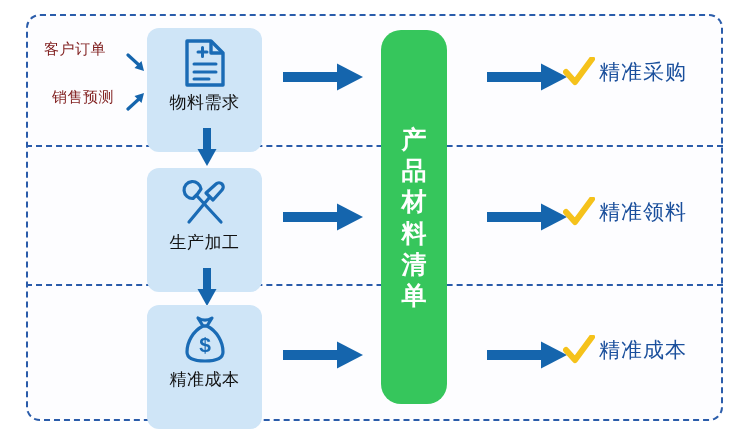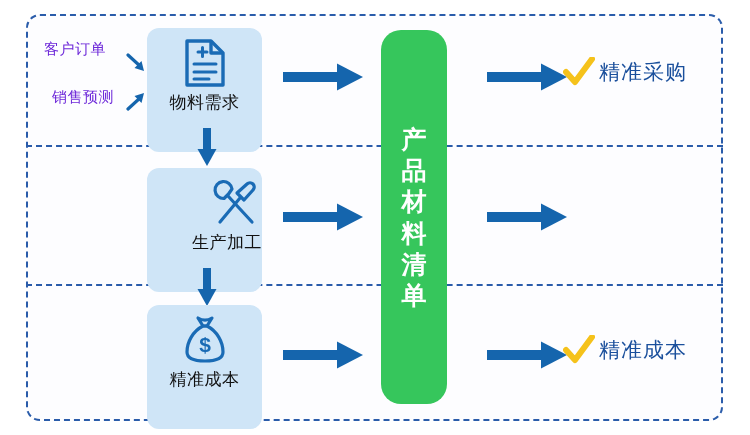--- a/index.html
+++ b/index.html
@@ -21,37 +21,37 @@
   .row-divider{
     position:absolute;left:26px;width:697px;height:0;
     border-top:2px dashed #2a5caa;
   }
   .row-divider.d1{top:145px;}
   .row-divider.d2{top:284px;}
 
   
   .src-label{
     position:absolute;
-    font-size:15px;color:#6d28d9;white-space:nowrap;
+    font-size:15px;color:#7f1d1d;white-space:nowrap;
     letter-spacing:.5px;
   }
   .src-label.a{left:44px;top:40px;}
   .src-label.b{left:52px;top:88px;}
   .src-arrow{position:absolute;}
   .src-arrow.a{left:126px;top:52px;}
   .src-arrow.b{left:126px;top:90px;}
 
   
   .stage-box{
     position:absolute;width:115px;height:124px;
     background:#cfe5f7;border-radius:12px;
     display:flex;flex-direction:column;align-items:center;justify-content:flex-start;
   }
   .stage-box.s1{left:147px;top:28px;}
-  .stage-box.s2{left:147px;top:168px;align-items:flex-end;}
+  .stage-box.s2{left:147px;top:168px;}
   .stage-box.s3{left:147px;top:305px;}
   .stage-icon{margin-top:9px;height:52px;display:flex;align-items:center;justify-content:center;}
   .stage-label{
     font-size:17px;color:#111;margin-top:2px;letter-spacing:.5px;white-space:nowrap;
   }
 
   
   .v-arrow{position:absolute;left:196px;}
   .v-arrow.v1{top:128px;}
   .v-arrow.v2{top:268px;}
@@ -211,20 +211,26 @@
     </svg>
   </div>
 
   <div class="outcome o1">
     <svg class="check-icon" viewBox="0 0 32 30">
       <path d="M3 15 L12 25 L29 2" fill="none" stroke="#f5c21b" stroke-width="6" stroke-linecap="round" stroke-linejoin="round"></path>
     </svg>
     <span class="outcome-label">精准采购</span>
   </div>
 
+  <div class="outcome o2">
+    <svg class="check-icon" viewBox="0 0 32 30">
+      <path d="M3 15 L12 25 L29 2" fill="none" stroke="#f5c21b" stroke-width="6" stroke-linecap="round" stroke-linejoin="round"></path>
+    </svg>
+    <span class="outcome-label">精准领料</span>
+  </div>
 
   <div class="outcome o3">
     <svg class="check-icon" viewBox="0 0 32 30">
       <path d="M3 15 L12 25 L29 2" fill="none" stroke="#f5c21b" stroke-width="6" stroke-linecap="round" stroke-linejoin="round"></path>
     </svg>
     <span class="outcome-label">精准成本</span>
   </div>
 
 </div>
 

